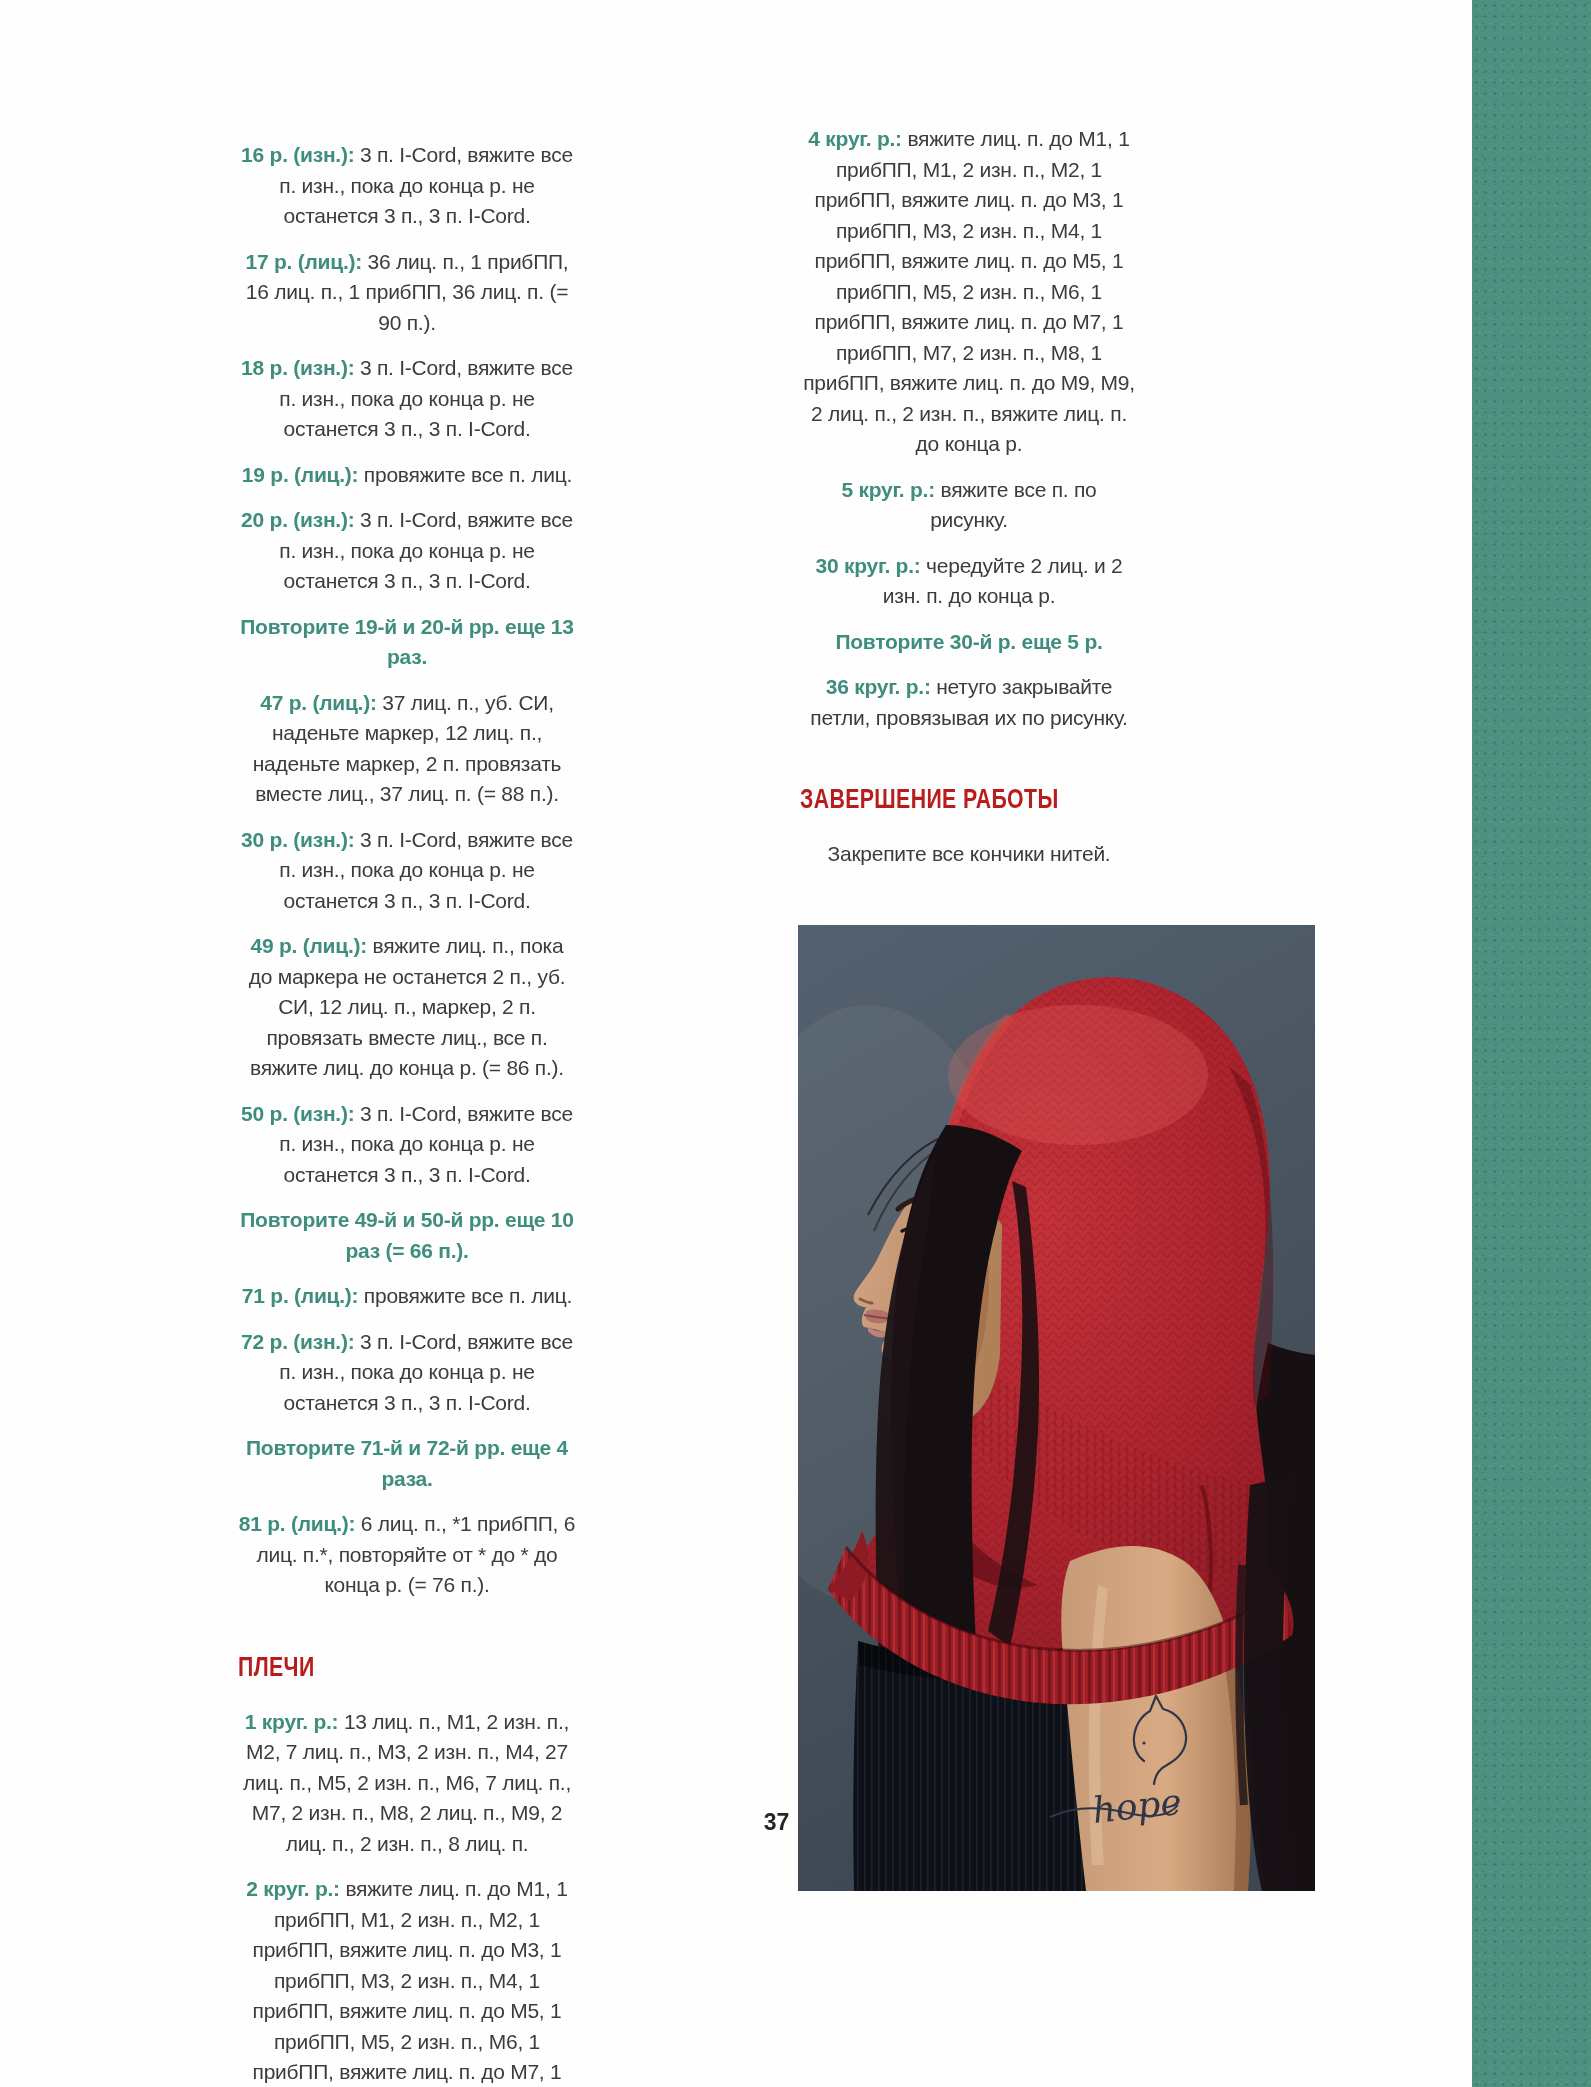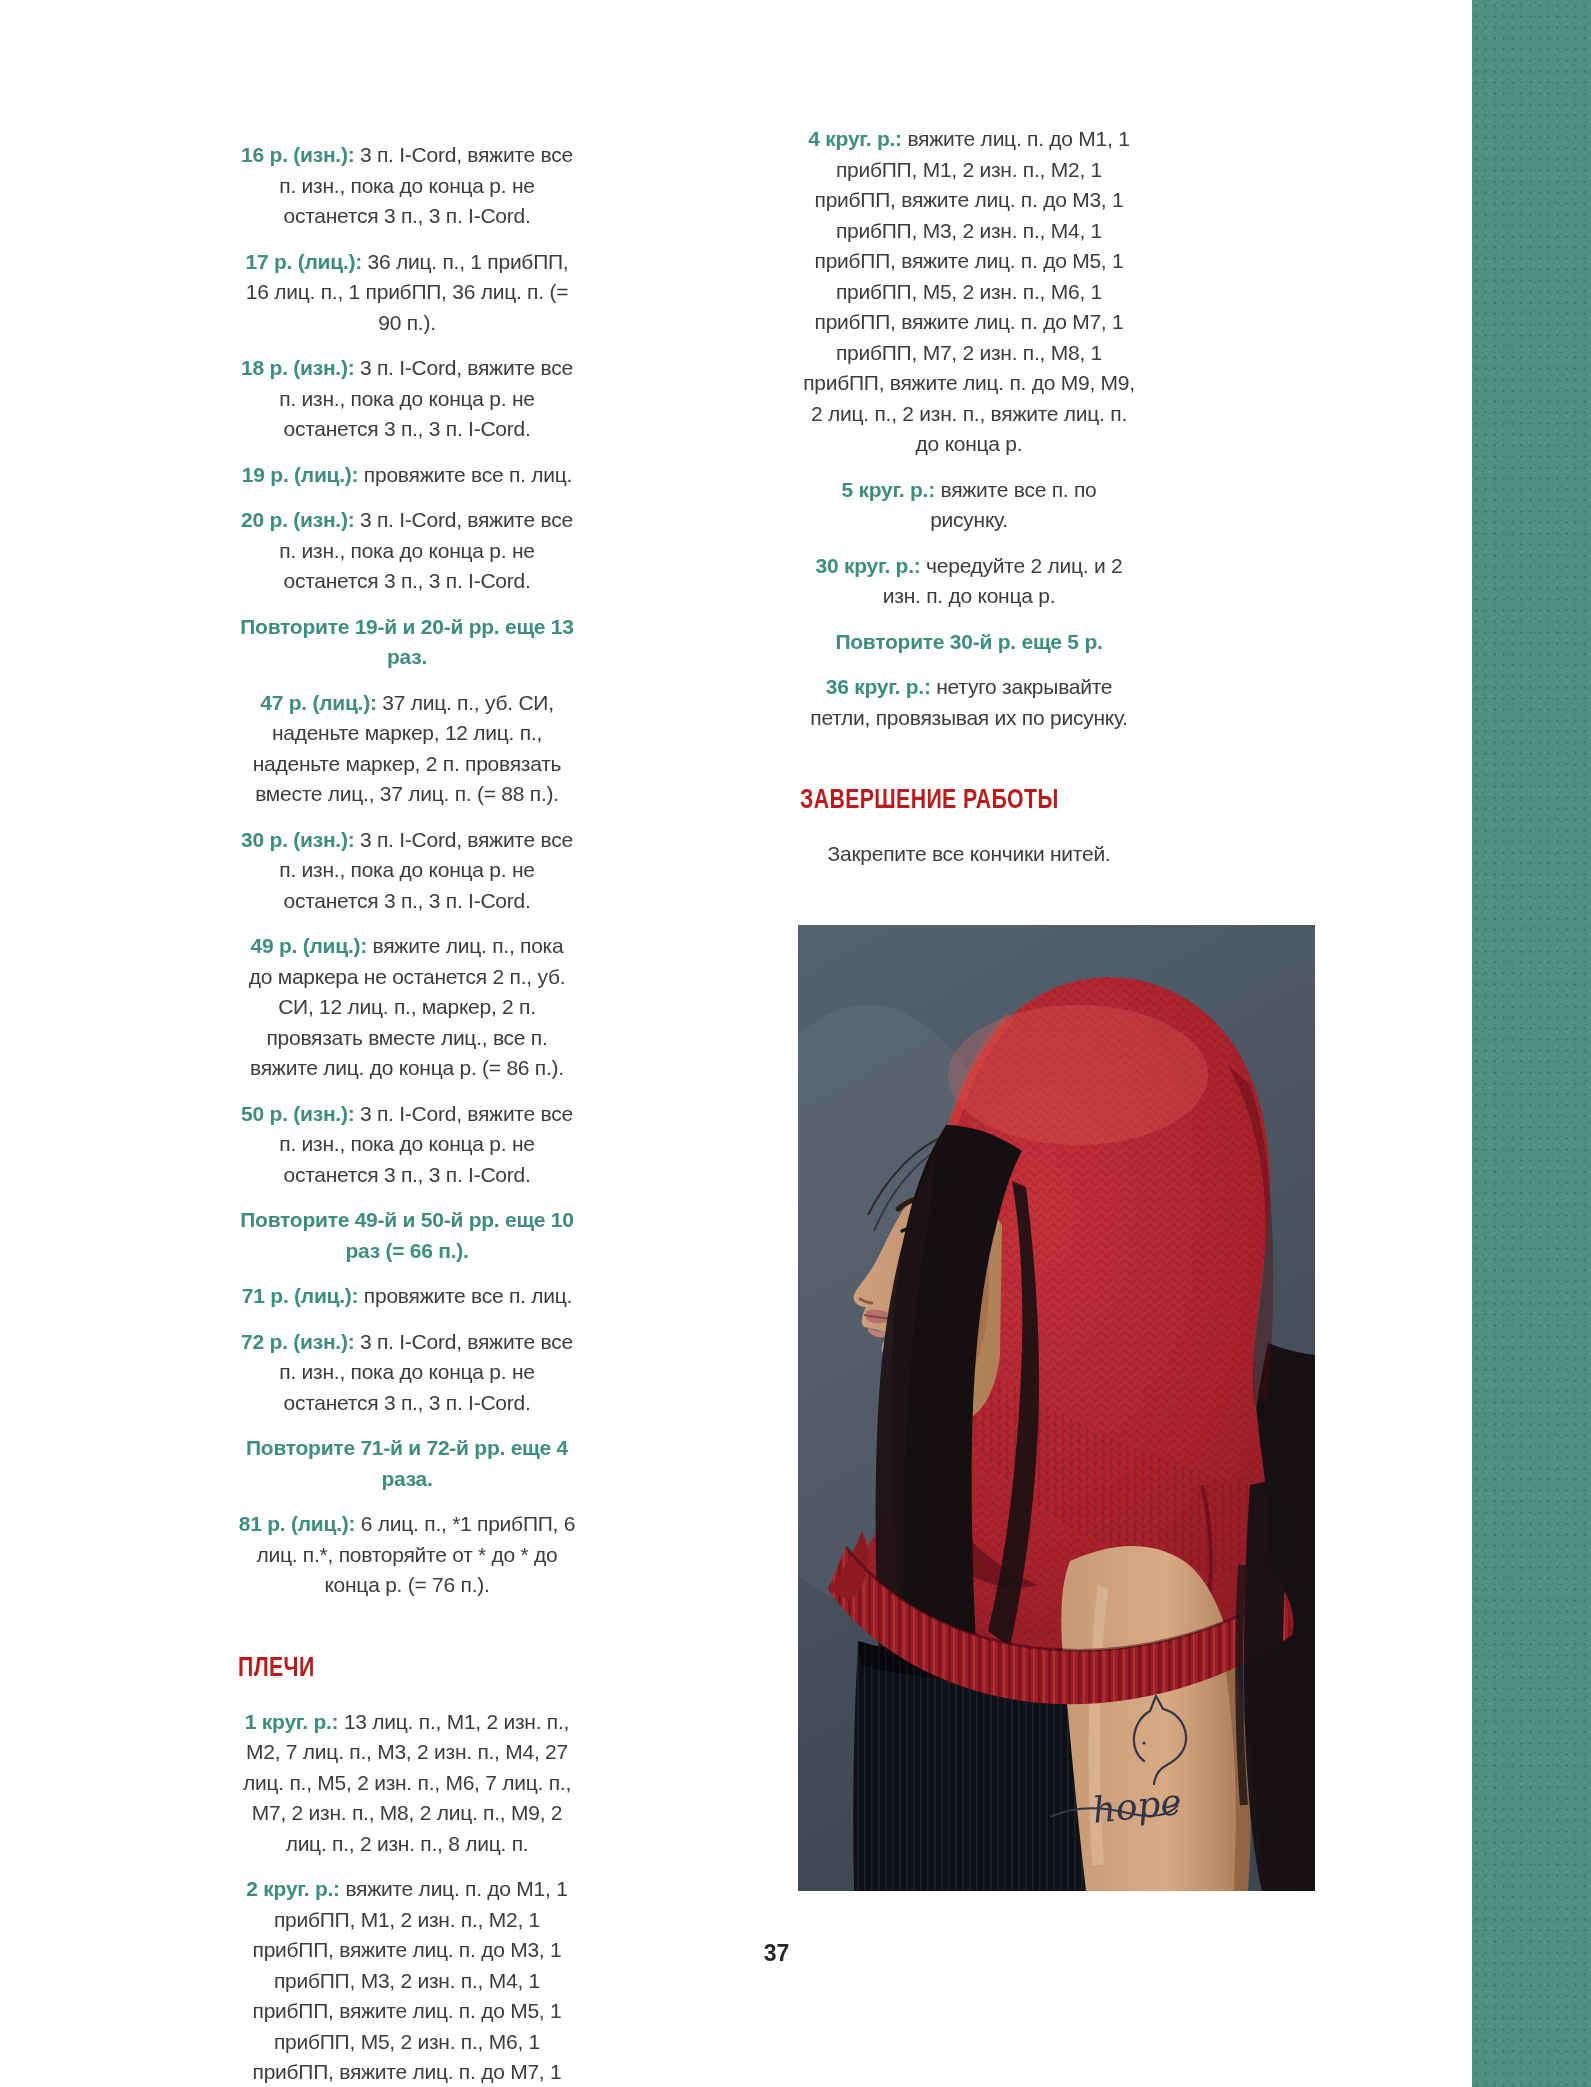--- a/index.html
+++ b/index.html
@@ -43,21 +43,21 @@
     letter-spacing:0.5px;
   }
 
   .photo {
     position:absolute; left:798px; top:925px; width:517px; height:966px;
     overflow:hidden;
   }
   .photo svg { display:block; width:517px; height:966px; }
 
   .page-number {
-    position:absolute; top:1940px; left:238px; width:1077px;
+    position:absolute; top:1809px; left:238px; width:1077px;
     text-align:center; font-size:23px; font-weight:700; color:#262626;
   }
 </style>
 </head>
 <body>
 
 <div class="page">
 
   <div class="side-band"></div>
 

